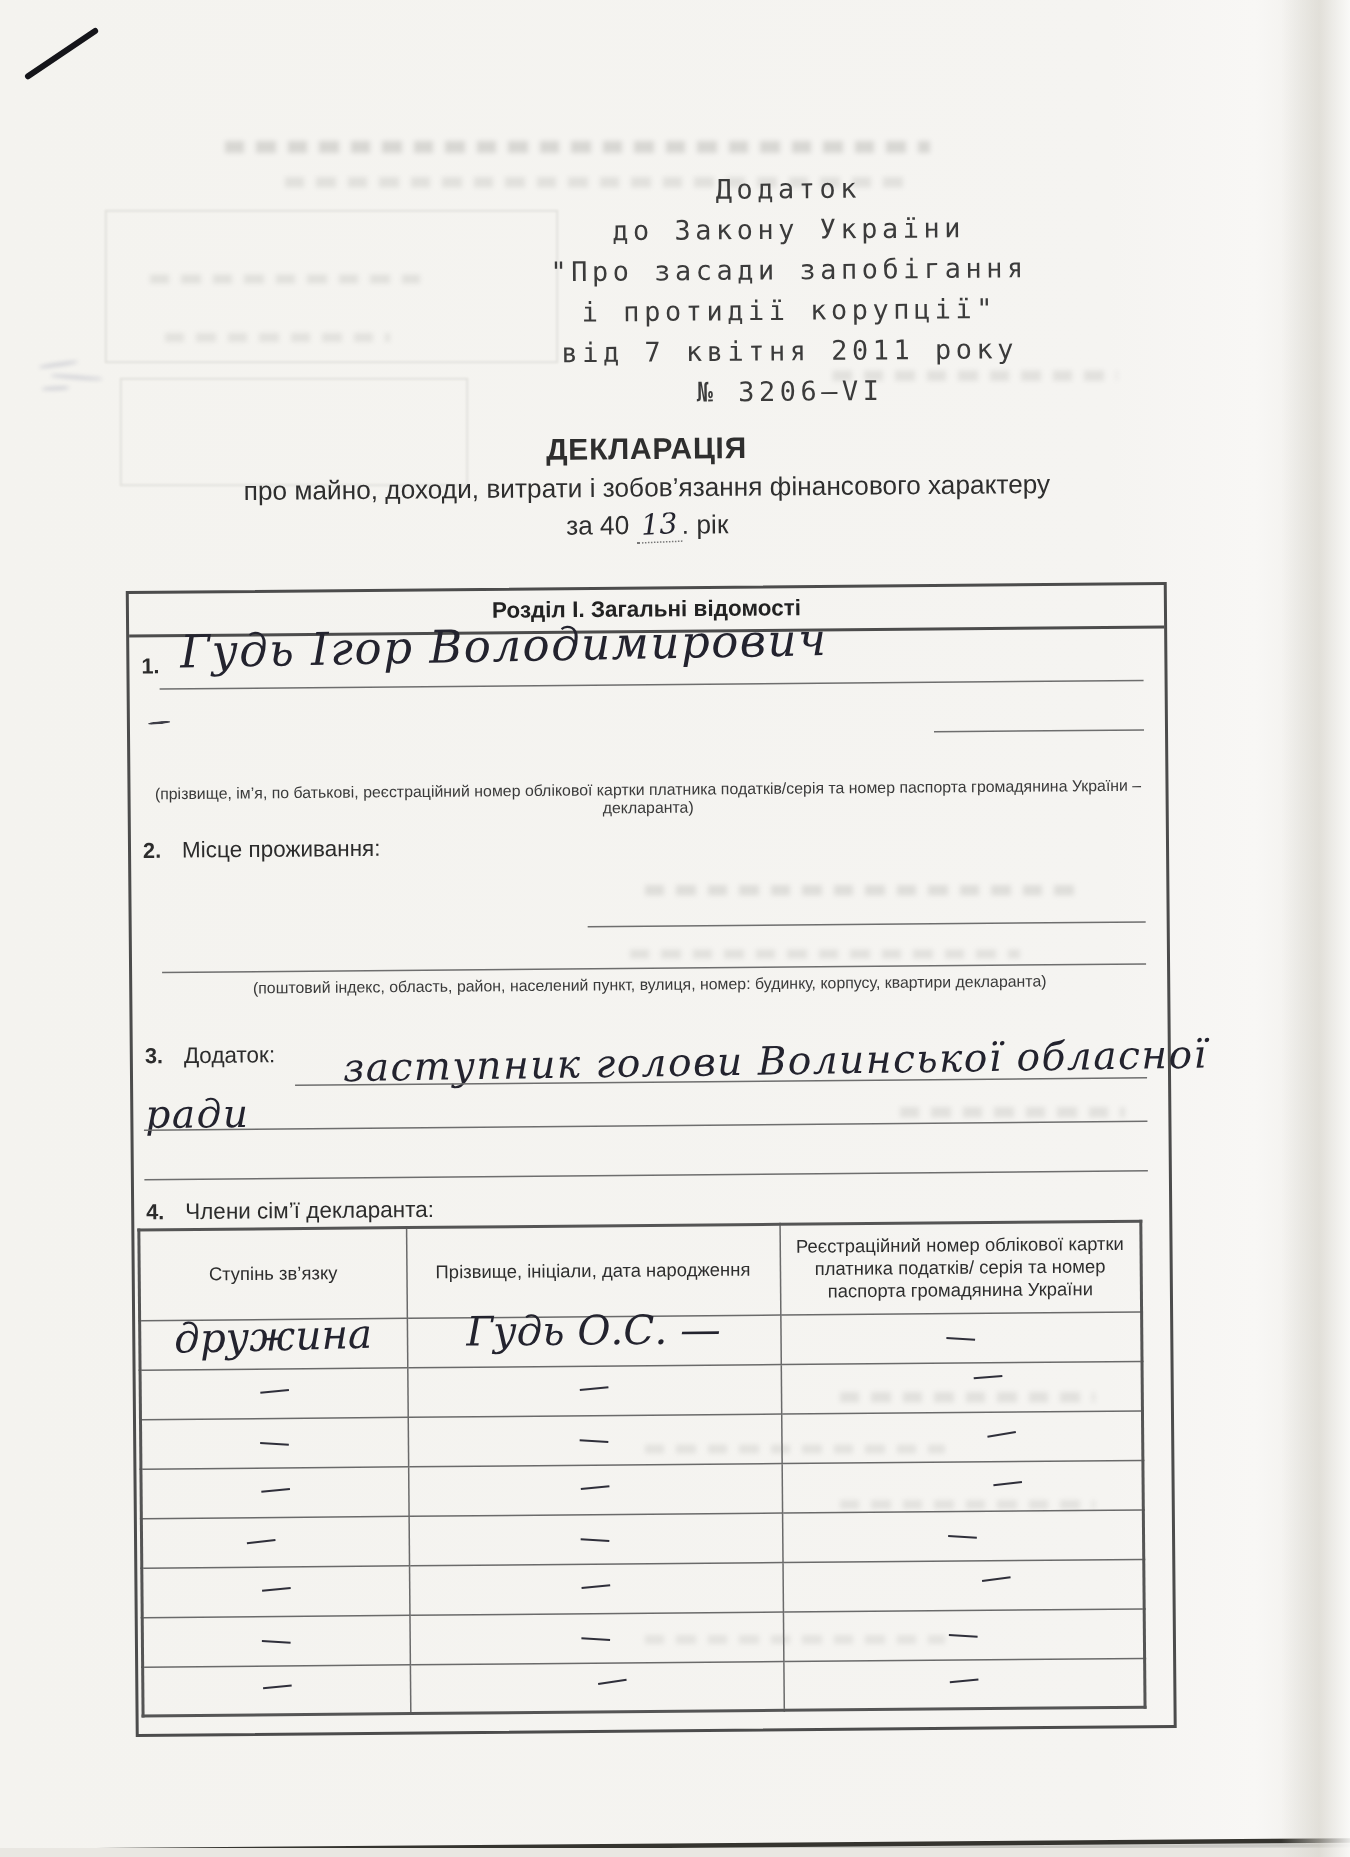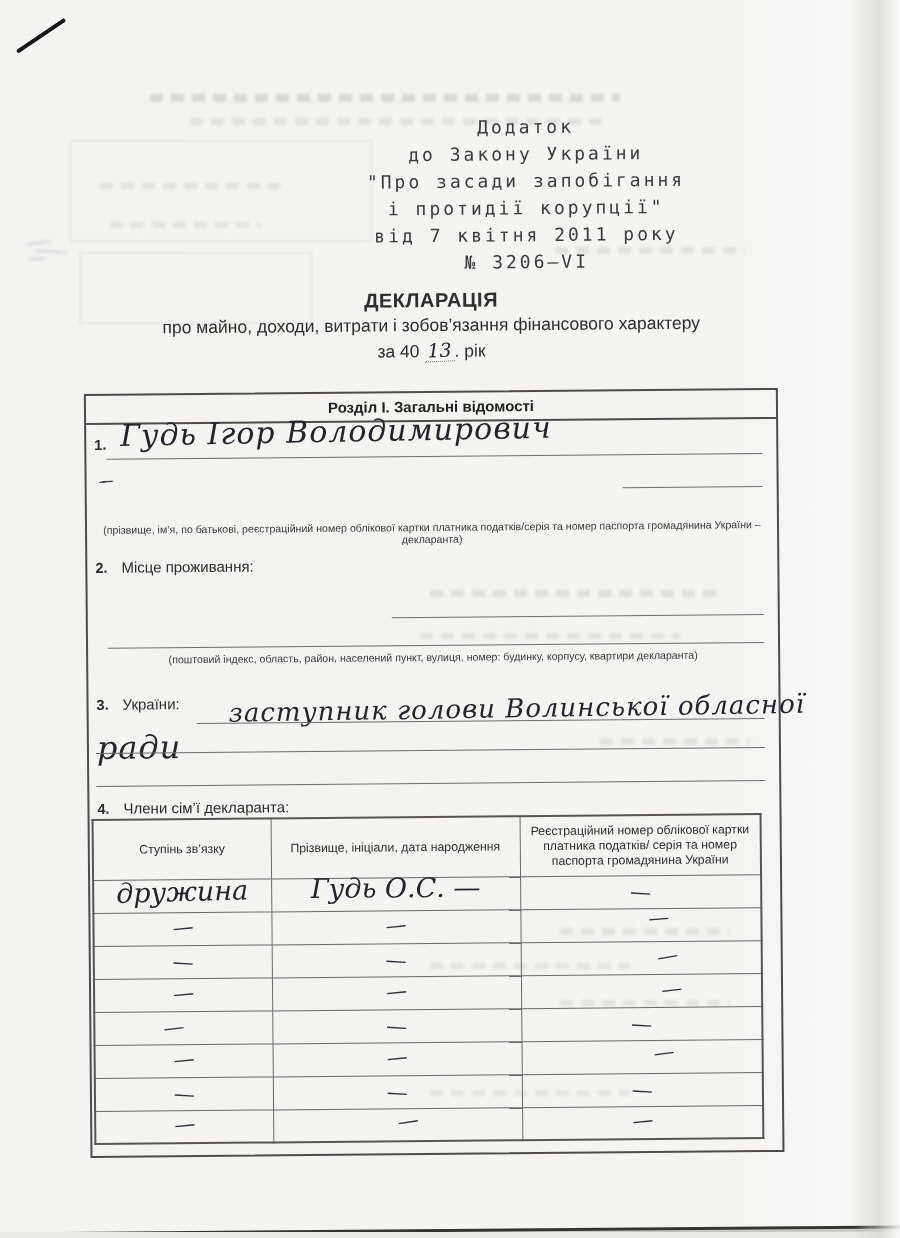--- a/index.html
+++ b/index.html
@@ -50,21 +50,21 @@
   .item-label{position:absolute;font-size:15px;color:#2c2c2c;}
   .caption{position:absolute;left:88px;width:690px;text-align:center;font-size:10.6px;
         color:#3a3a3a;}
   .wline{position:absolute;height:0;border-top:1.5px solid #6e6e6e;}
   .hw-dashmark{position:absolute;height:0;border-top:2px solid #3d3d46;border-radius:60%;}
 
   .hw-name{position:absolute;left:122px;top:413px;font-size:30px;letter-spacing:1px;
         transform:rotate(-.6deg);white-space:nowrap;}
   .hw-pos1{position:absolute;left:228px;top:694px;font-size:26px;letter-spacing:1px;
         transform:rotate(-.4deg);white-space:nowrap;}
-  .hw-pos2{position:absolute;left:96px;top:726px;font-size:32px;letter-spacing:1px;white-space:nowrap;}
+  .hw-pos2{position:absolute;left:96px;top:726px;font-size:26px;letter-spacing:1px;white-space:nowrap;}
 
   
   table.family{position:absolute;left:90px;top:816px;width:668px;border-collapse:collapse;
         table-layout:fixed;}
   table.family col.c1{width:178px;} table.family col.c2{width:249px;} table.family col.c3{width:241px;}
   table.family th,table.family td{border:1px solid #6a6a6a;padding:0 6px;box-sizing:border-box;}
   table.family thead th{height:60px;font-size:12.3px;font-weight:normal;color:#2e2e2e;
         text-align:center;vertical-align:middle;line-height:15px;border-width:1.5px;}
   table.family td{height:33px;text-align:center;vertical-align:middle;}
   table.family{border:2px solid #555;}
@@ -148,21 +148,21 @@
     <div class="wline" style="left:624px;top:489px;width:140px;"></div>
     <div class="caption" style="top:521px;">(прізвище, ім’я, по батькові, реєстраційний номер облікової картки платника податків/серія та номер паспорта громадянина України – декларанта)</div>
 
     <div class="item-num" style="left:96px;top:557px;">2.</div>
     <div class="item-label" style="left:122px;top:556px;">Місце проживання:</div>
     <div class="wline" style="left:392px;top:617px;width:372px;"></div>
     <div class="wline" style="left:108px;top:645px;width:656px;"></div>
     <div class="caption" style="top:651px;">(поштовий індекс, область, район, населений пункт, вулиця, номер: будинку, корпусу, квартири декларанта)</div>
 
     <div class="item-num" style="left:96px;top:694px;">3.</div>
-    <div class="item-label" style="left:122px;top:693px;">України:</div>
+    <div class="item-label" style="left:122px;top:693px;">Додаток:</div>
     <div class="hw hw-pos1">заступник голови Волинської обласної</div>
     <div class="wline" style="left:196px;top:721px;width:568px;"></div>
     <div class="hw hw-pos2">ради</div>
     <div class="wline" style="left:95px;top:750px;width:669px;"></div>
     <div class="wline" style="left:95px;top:783px;width:669px;"></div>
 
     <div class="item-num" style="left:96px;top:798px;">4.</div>
     <div class="item-label" style="left:122px;top:797px;">Члени сім’ї декларанта:</div>
 
     <table class="family">

